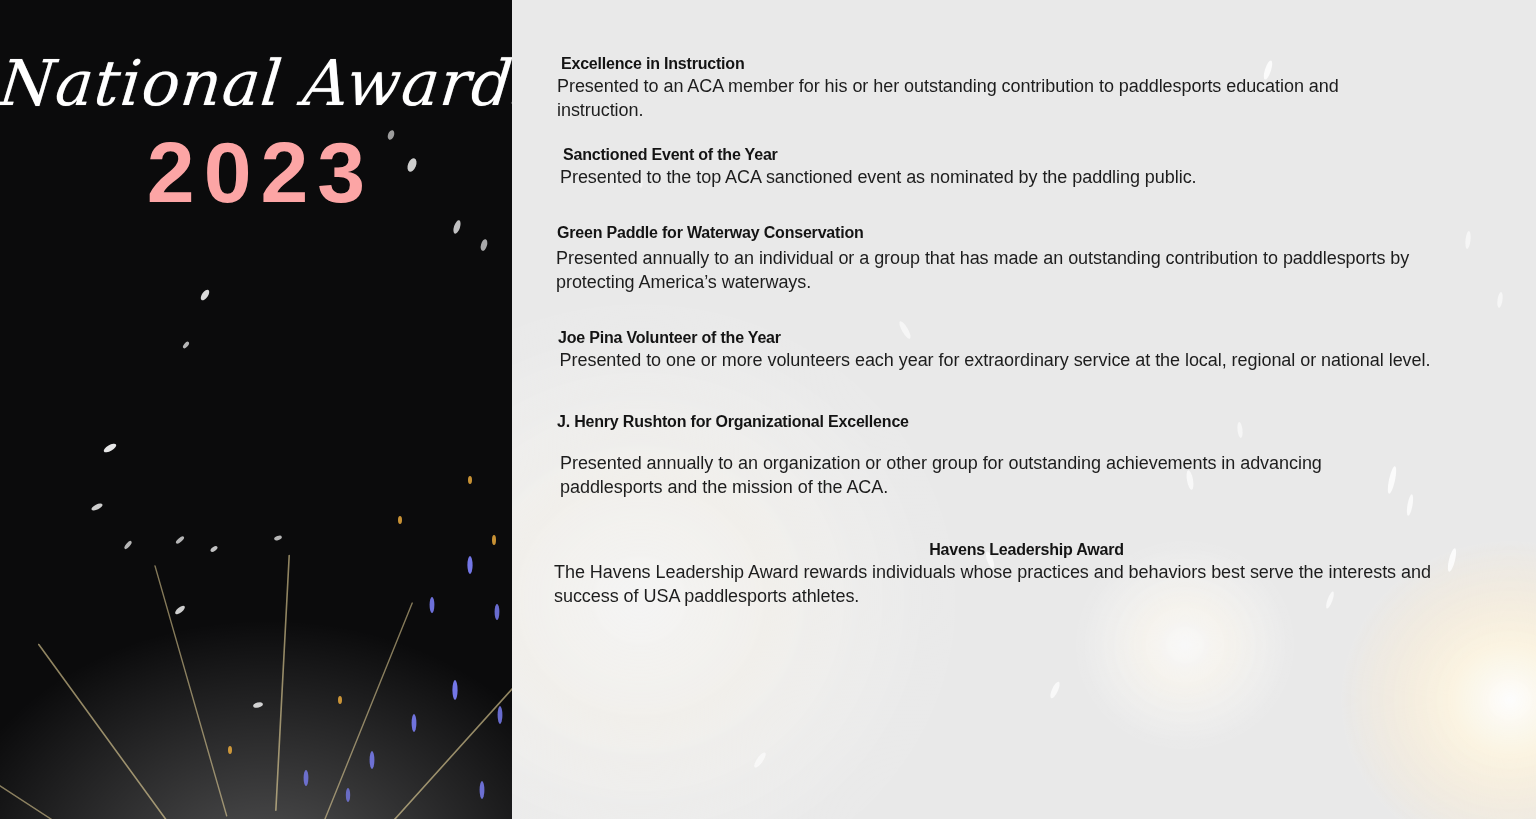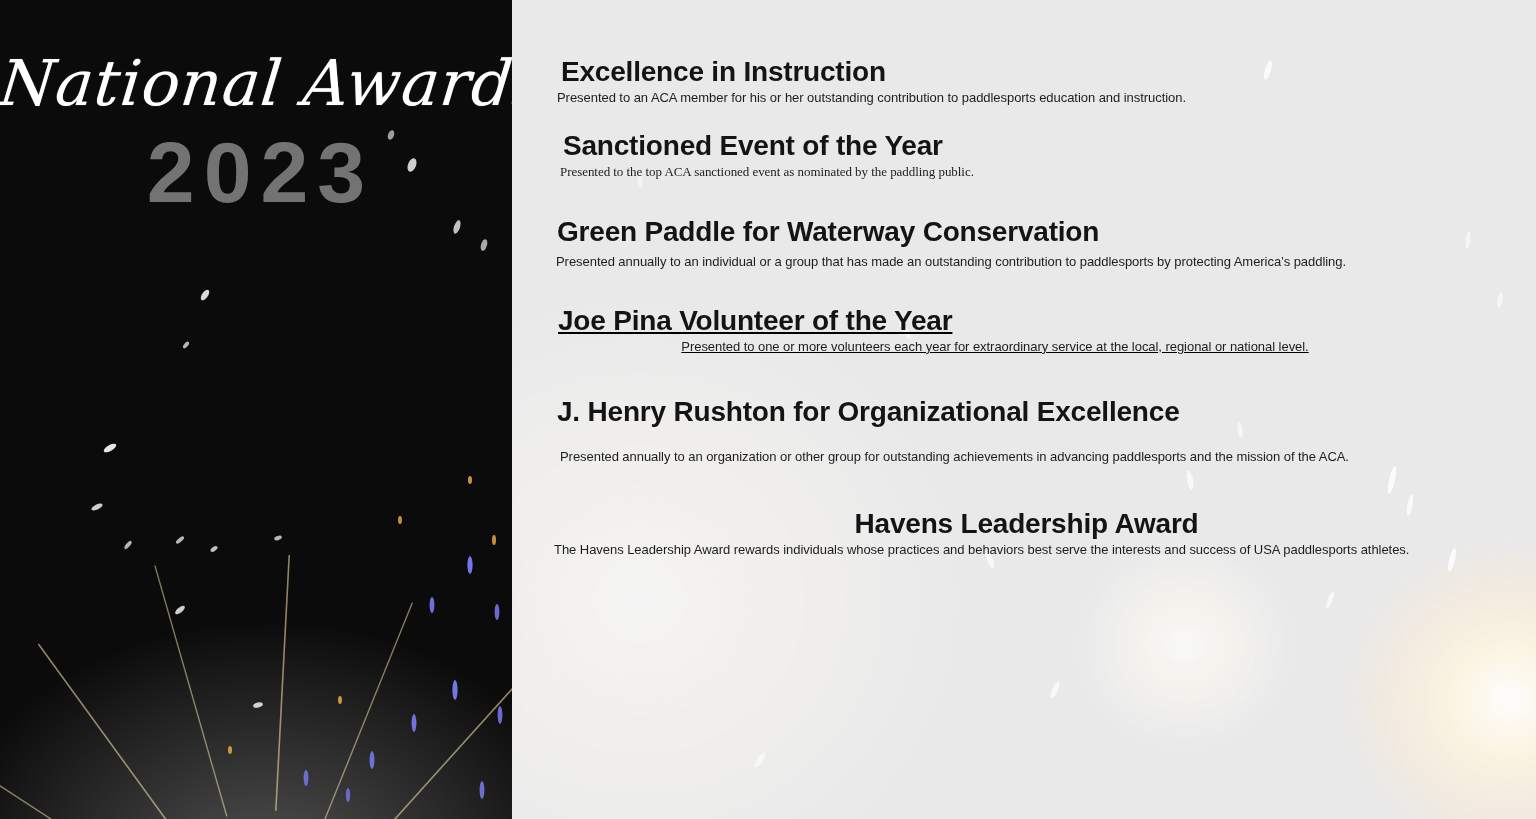--- a/index.html
+++ b/index.html
@@ -51,21 +51,21 @@
     font-size:63px;
     line-height:1.0;
     letter-spacing:1px;
     white-space:nowrap;
     transform:skewX(-6deg);
     text-shadow:0 0 1px rgba(255,255,255,0.5);
   }
   #award-year {
     display:block;
     margin-top:14px;
-    color:#737373;
+    color:#fca5a5;
     font-family:"Liberation Sans", sans-serif;
     font-weight:700;
     font-size:86px;
     line-height:1.0;
     letter-spacing:9px;
     text-indent:9px;
   }
 
   
   #right-panel {
@@ -89,48 +89,48 @@
     width:950px;
     z-index:4;
   }
 
   .award-item { margin-bottom:0; }
 
   .award-title {
     color:#141414;
     font-family:"Liberation Sans", sans-serif;
     font-weight:700;
-    font-size:28px;
+    font-size:16px;
     line-height:1.18;
     letter-spacing:-0.2px;
   }
   .award-desc {
     color:#1d1d1d;
     font-family:"Liberation Sans", sans-serif;
     font-weight:400;
-    font-size:13px;
+    font-size:18px;
     line-height:1.33;
     letter-spacing:-0.05px;
     margin-top:1px;
   }
 
   
   .i0  { margin-top:0px;  }
   .i0 .award-title { padding-left:15px; }
   .i0 .award-desc  { padding-left:11px; width:845px; }
 
   .i1  { margin-top:23px; }
   .i1 .award-title { padding-left:17px; }
-  .i1 .award-desc  { padding-left:14px;font-family:Liberation Serif, serif; }
+  .i1 .award-desc  { padding-left:14px; }
 
   .i2  { margin-top:34px; }
   .i2 .award-title { padding-left:11px; }
   .i2 .award-desc  { padding-left:10px; width:895px; margin-top:5px; }
 
-  .i3  { margin-top:34px;text-decoration:underline; }
+  .i3  { margin-top:34px; }
   .i3 .award-title { padding-left:12px; }
   .i3 .award-desc  { padding-left:10px; width:888px;text-align:center; }
 
   .i4  { margin-top:40px; }
   .i4 .award-title { padding-left:11px; }
   .i4 .award-desc  { padding-left:14px; width:835px; margin-top:20px; }
 
   .i5  { margin-top:41px; }
   .i5 .award-title { padding-left:11px;text-align:center; }
   .i5 .award-desc  { padding-left:8px; width:905px; }
@@ -388,21 +388,21 @@
         <div class="award-desc">Presented to an ACA member for his or her outstanding contribution to paddlesports education and instruction.</div>
       </div>
 
       <div class="award-item i1">
         <div class="award-title">Sanctioned Event of the Year</div>
         <div class="award-desc">Presented to the top ACA sanctioned event as nominated by the paddling public.</div>
       </div>
 
       <div class="award-item i2">
         <div class="award-title">Green Paddle for Waterway Conservation</div>
-        <div class="award-desc">Presented annually to an individual or a group that has made an outstanding contribution to paddlesports by protecting America’s paddling.</div>
+        <div class="award-desc">Presented annually to an individual or a group that has made an outstanding contribution to paddlesports by protecting America’s waterways.</div>
       </div>
 
       <div class="award-item i3">
         <div class="award-title">Joe Pina Volunteer of the Year</div>
         <div class="award-desc">Presented to one or more volunteers each year for extraordinary service at the local, regional or national level.</div>
       </div>
 
       <div class="award-item i4">
         <div class="award-title">J. Henry Rushton for Organizational Excellence</div>
         <div class="award-desc">Presented annually to an organization or other group for outstanding achievements in advancing paddlesports and the mission of the ACA.</div>

